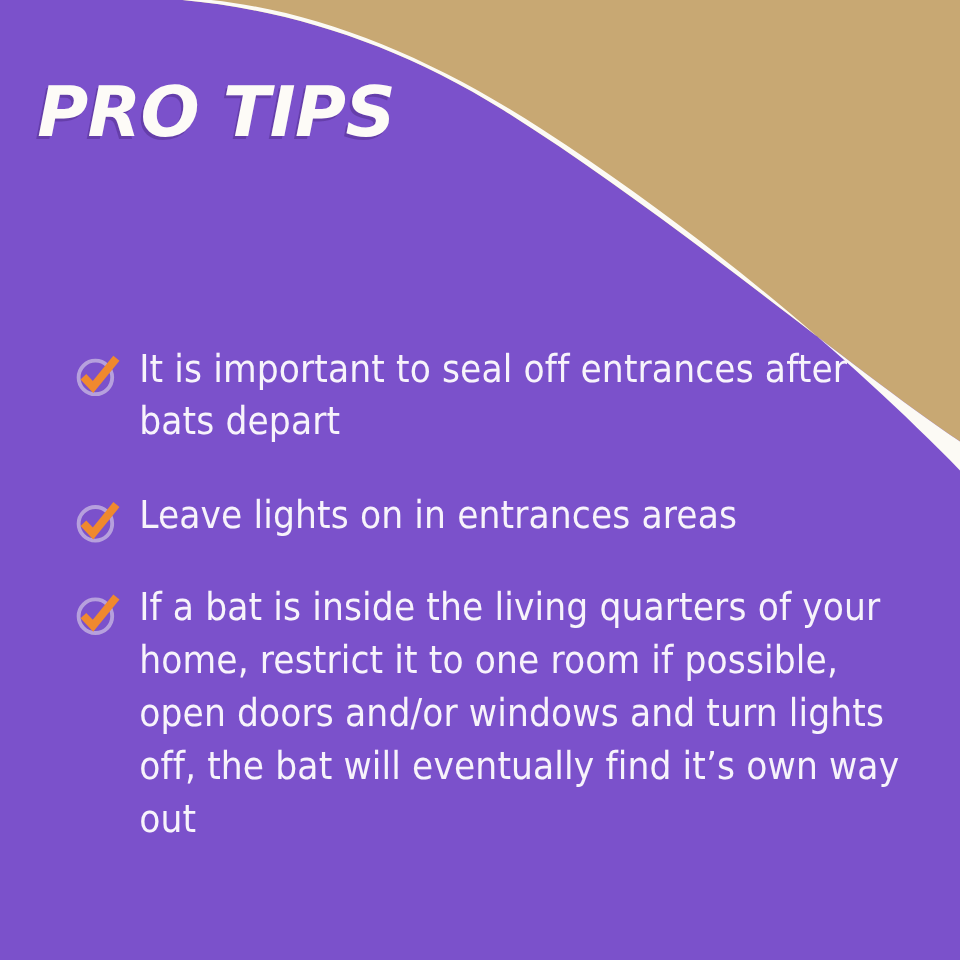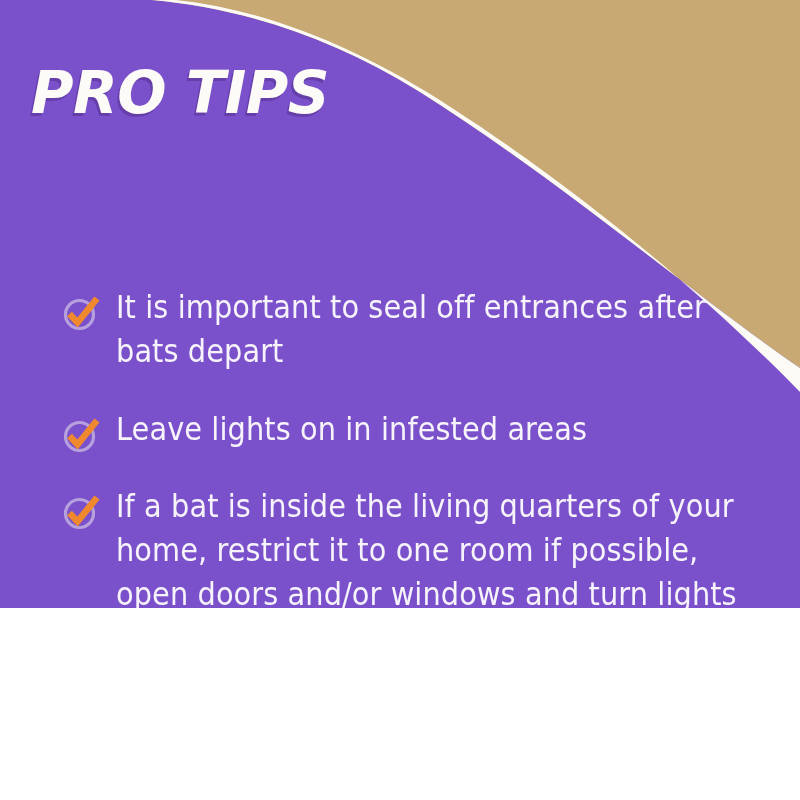--- a/index.html
+++ b/index.html
@@ -7,21 +7,21 @@
     padding: 0;
     background: #ffffff;
   }
   body {
     font-family: "Liberation Sans", sans-serif;
   }
 
   #poster {
     position: relative;
     width: 800px;
-    height: 608px;
+    height: 800px;
     overflow: hidden;
     background: #14532d;
   }
 
   
   .bg-svg {
     position: absolute;
     inset: 0;
     width: 800px;
     height: 800px;
@@ -109,21 +109,21 @@
         <path d="M 7.5 22 L 15.5 30.5 L 35 6.5" fill="none" stroke="#f0892e" stroke-width="6.6" stroke-linecap="butt" stroke-linejoin="miter"></path>
       </svg>
       <span class="tip-text">It is important to seal off entrances after bats depart</span>
     </li>
 
     <li class="tip">
       <svg class="tip-icon" viewBox="0 0 40 40">
         <circle cx="17.5" cy="22.5" r="14" fill="none" stroke="#b6a0dd" stroke-width="3.2"></circle>
         <path d="M 7.5 22 L 15.5 30.5 L 35 6.5" fill="none" stroke="#f0892e" stroke-width="6.6" stroke-linecap="butt" stroke-linejoin="miter"></path>
       </svg>
-      <span class="tip-text">Leave lights on in infested areas</span>
+      <span class="tip-text">Leave lights on in entrances areas</span>
     </li>
 
     <li class="tip">
       <svg class="tip-icon" viewBox="0 0 40 40">
         <circle cx="17.5" cy="22.5" r="14" fill="none" stroke="#b6a0dd" stroke-width="3.2"></circle>
         <path d="M 7.5 22 L 15.5 30.5 L 35 6.5" fill="none" stroke="#f0892e" stroke-width="6.6" stroke-linecap="butt" stroke-linejoin="miter"></path>
       </svg>
       <span class="tip-text">If a bat is inside the living quarters of your home, restrict it to one room if possible, open doors and/or windows and turn lights off, the bat will eventually find it’s own way out</span>
     </li>
 

